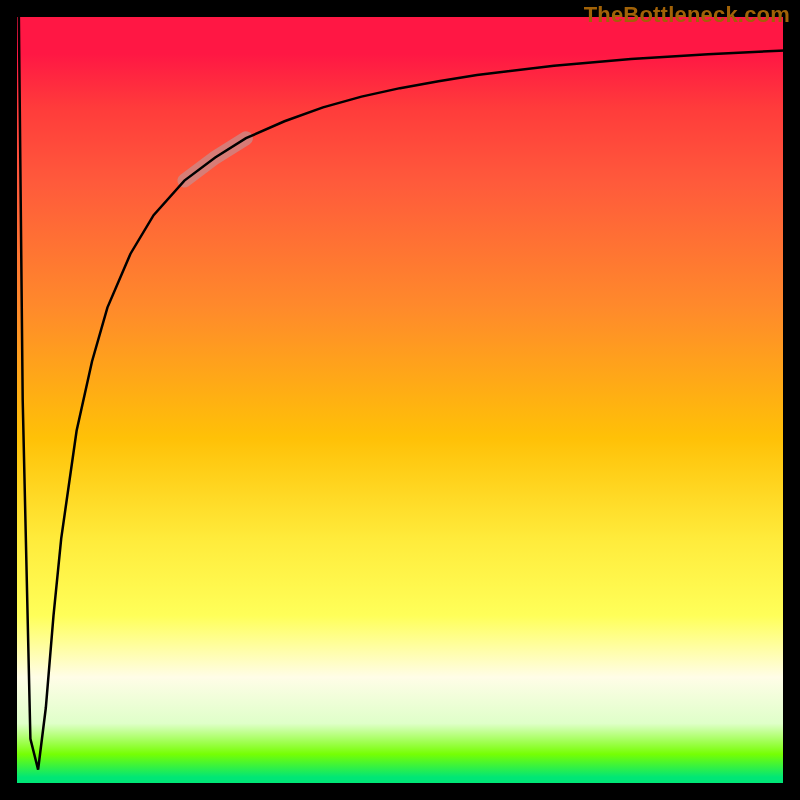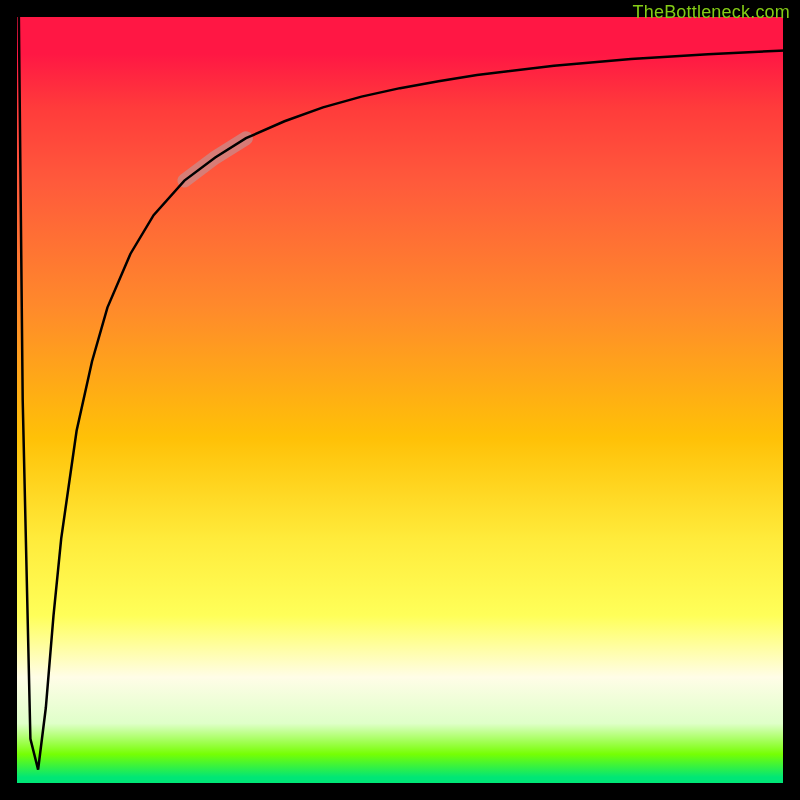--- a/index.html
+++ b/index.html
@@ -14,23 +14,23 @@
   .container {
     position: relative;
     width: 800px;
     height: 800px;
     background: #000;
   }
   .watermark {
     position: absolute;
     top: 2px;
     right: 10px;
-    color: #84cc16;
-    font-size: 18px;
-    font-weight: normal;
+    color: #a16207;
+    font-size: 22px;
+    font-weight: bold;
     z-index: 20;
     letter-spacing: 0.2px;
   }
   .plot-frame {
     position: absolute;
     left: 15px;
     top: 15px;
     width: 770px;
     height: 770px;
     background: #000;

